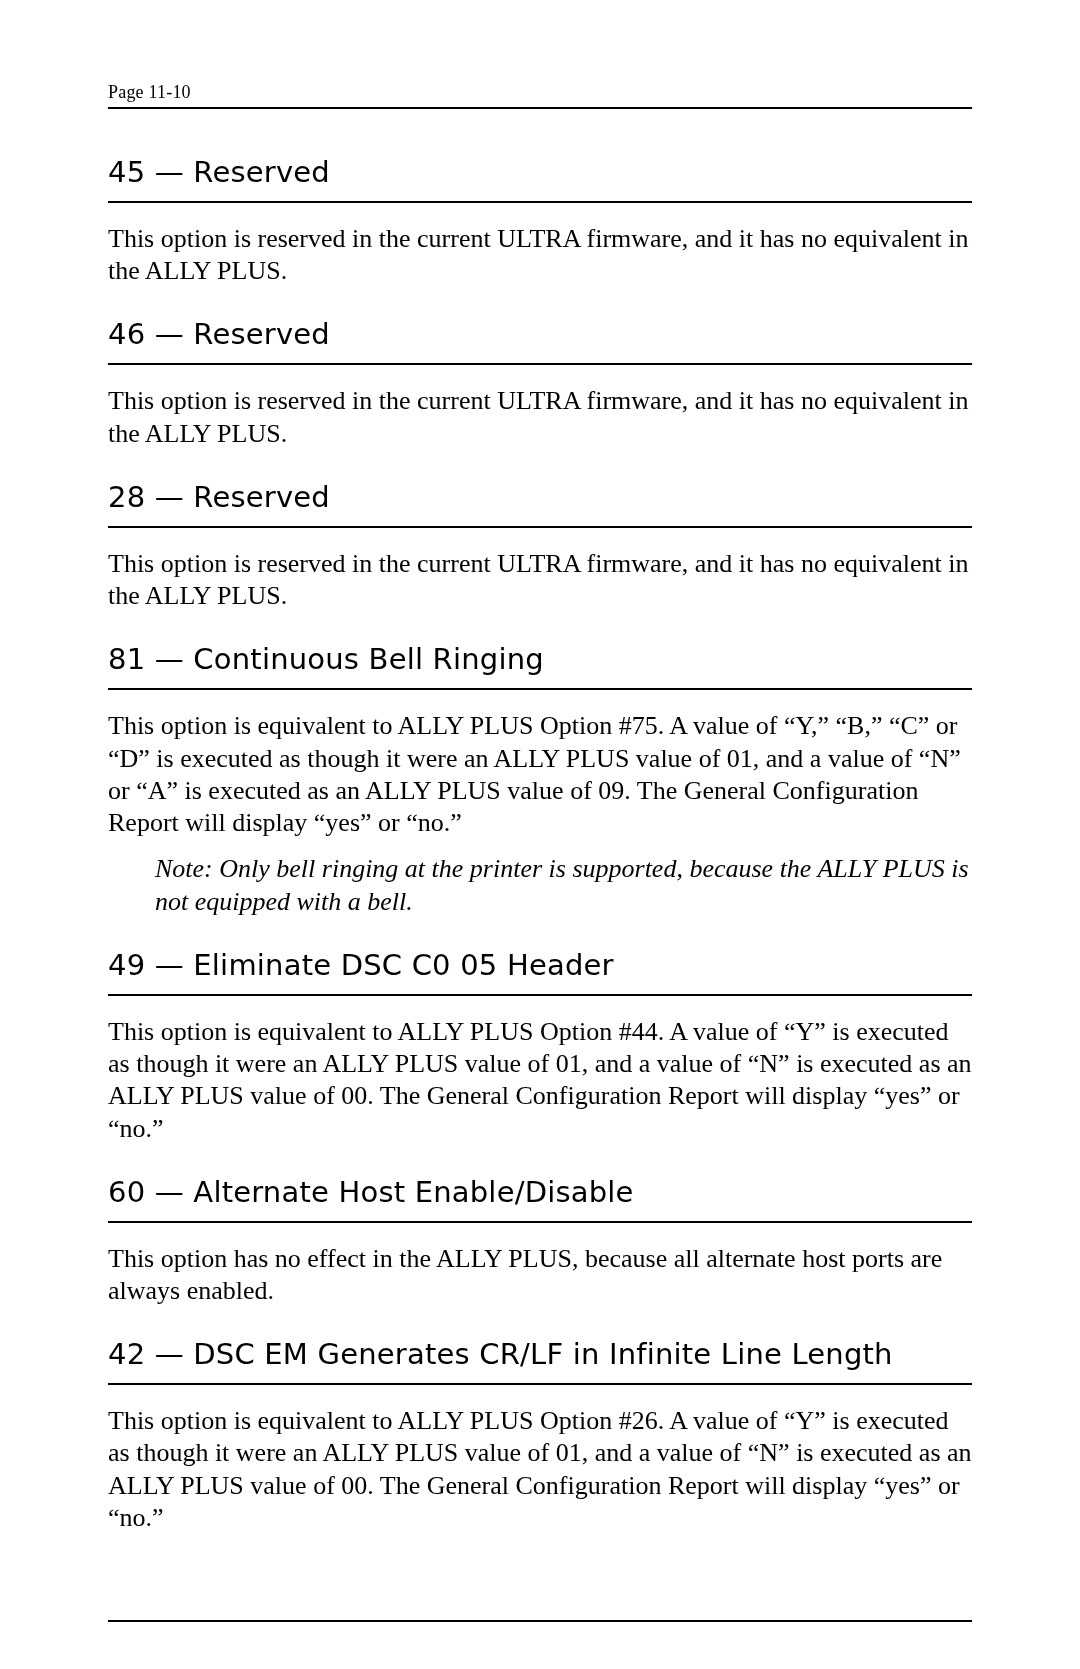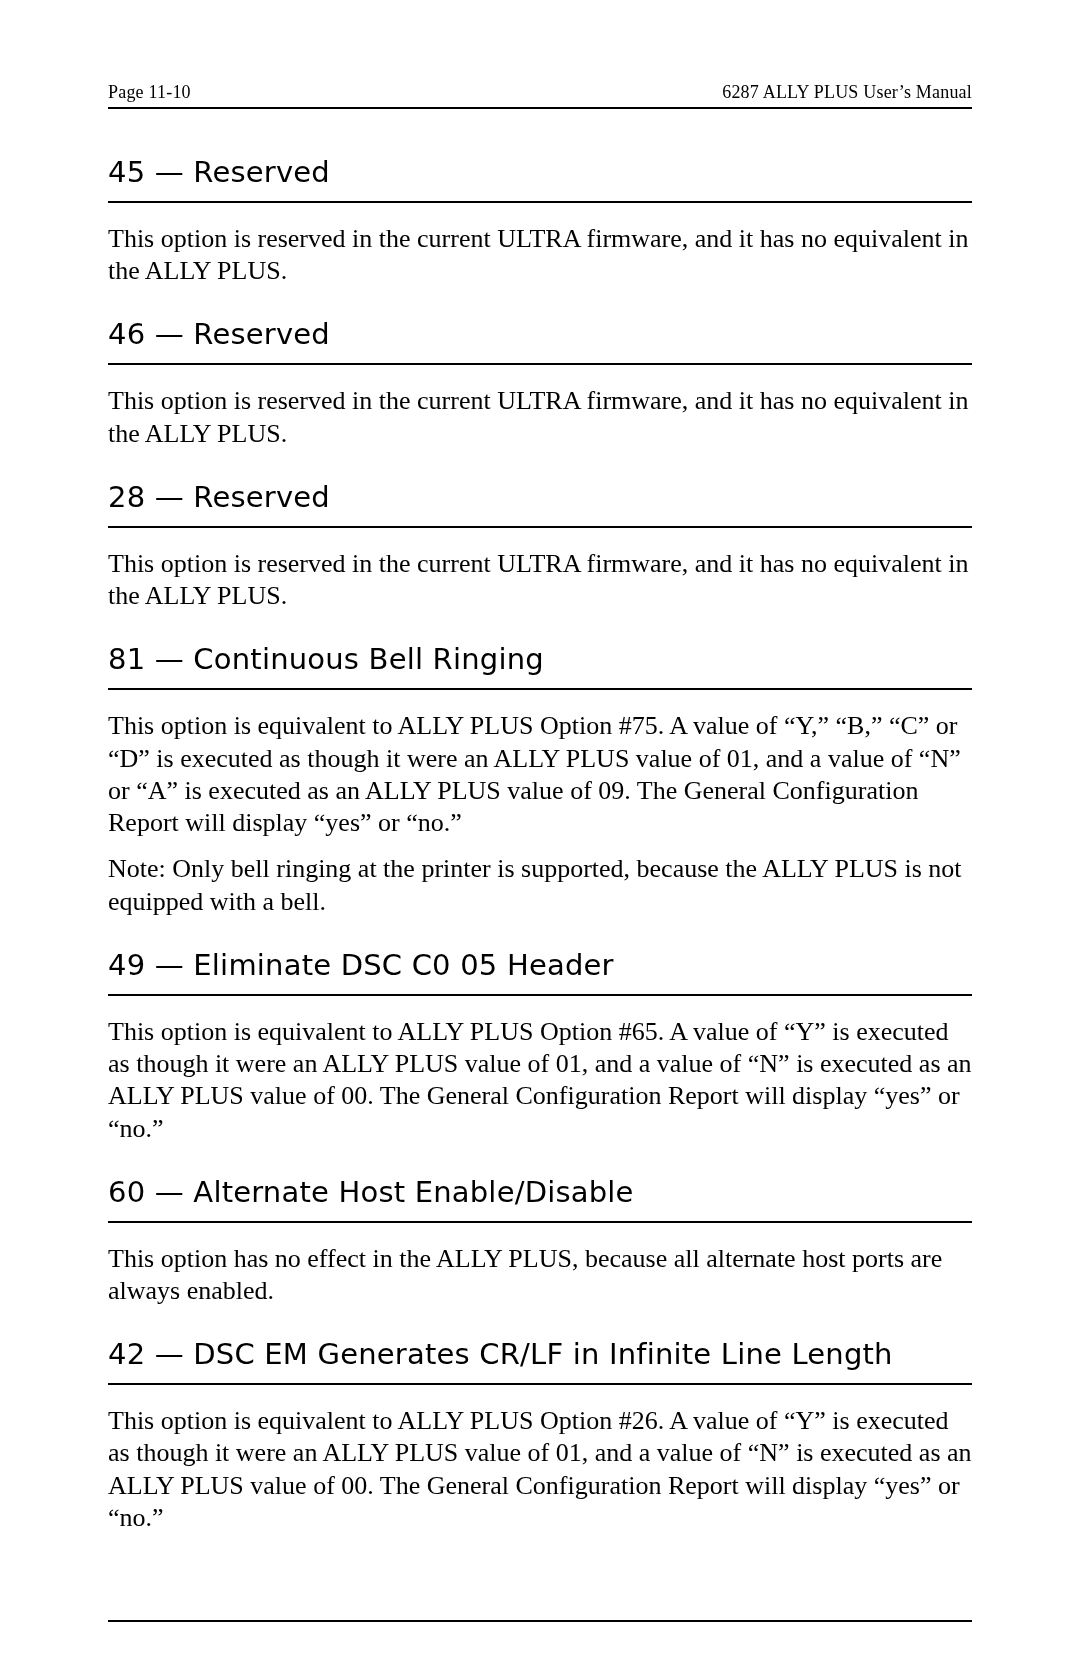--- a/index.html
+++ b/index.html
@@ -32,52 +32,53 @@
     letter-spacing: 0.2px;
   }
   .section-heading:first-of-type { margin-top: 0; }
   .body-text {
     font-size: 26px;
     line-height: 1.24;
     margin-bottom: 8px;
   }
   .note-text {
     font-size: 26px;
+    font-style: italic;
     line-height: 1.24;
     margin-top: 14px;
     margin-bottom: 8px;
+    margin-left: 47px;
   }
   .footer-rule {
     border-top: 2px solid #000;
     margin-top: 86px;
   }
 </style>
 </head>
 <body>
 
 <div class="page-header">
   <span>Page 11-10</span>
-  <span>6287 ALLY PLUS User’s Manual</span>
 </div>
 
 <h2 class="section-heading">45 — Reserved</h2>
 <p class="body-text">This option is reserved in the current ULTRA firmware, and it has no equivalent in the ALLY PLUS.</p>
 
 <h2 class="section-heading">46 — Reserved</h2>
 <p class="body-text">This option is reserved in the current ULTRA firmware, and it has no equivalent in the ALLY PLUS.</p>
 
 <h2 class="section-heading">28 — Reserved</h2>
 <p class="body-text">This option is reserved in the current ULTRA firmware, and it has no equivalent in the ALLY PLUS.</p>
 
 <h2 class="section-heading">81 — Continuous Bell Ringing</h2>
 <p class="body-text">This option is equivalent to ALLY PLUS Option #75. A value of “Y,” “B,” “C” or “D” is executed as though it were an ALLY PLUS value of 01, and a value of “N” or “A” is executed as an ALLY PLUS value of 09. The General Configuration Report will display “yes” or “no.”</p>
 <p class="note-text">Note: Only bell ringing at the printer is supported, because the ALLY PLUS is not equipped with a bell.</p>
 
 <h2 class="section-heading">49 — Eliminate DSC C0 05 Header</h2>
-<p class="body-text">This option is equivalent to ALLY PLUS Option #65. A value of “Y” is executed as though it were an ALLY PLUS value of 01, and a value of “N” is executed as an ALLY PLUS value of 00. The General Configuration Report will display “yes” or “no.”</p>
+<p class="body-text">This option is equivalent to ALLY PLUS Option #44. A value of “Y” is executed as though it were an ALLY PLUS value of 01, and a value of “N” is executed as an ALLY PLUS value of 00. The General Configuration Report will display “yes” or “no.”</p>
 
 <h2 class="section-heading">60 — Alternate Host Enable/Disable</h2>
 <p class="body-text">This option has no effect in the ALLY PLUS, because all alternate host ports are always enabled.</p>
 
 <h2 class="section-heading">42 — DSC EM Generates CR/LF in Infinite Line Length</h2>
 <p class="body-text">This option is equivalent to ALLY PLUS Option #26. A value of “Y” is executed as though it were an ALLY PLUS value of 01, and a value of “N” is executed as an ALLY PLUS value of 00. The General Configuration Report will display “yes” or “no.”</p>
 
 <div class="footer-rule"></div>
 
 </body></html>

